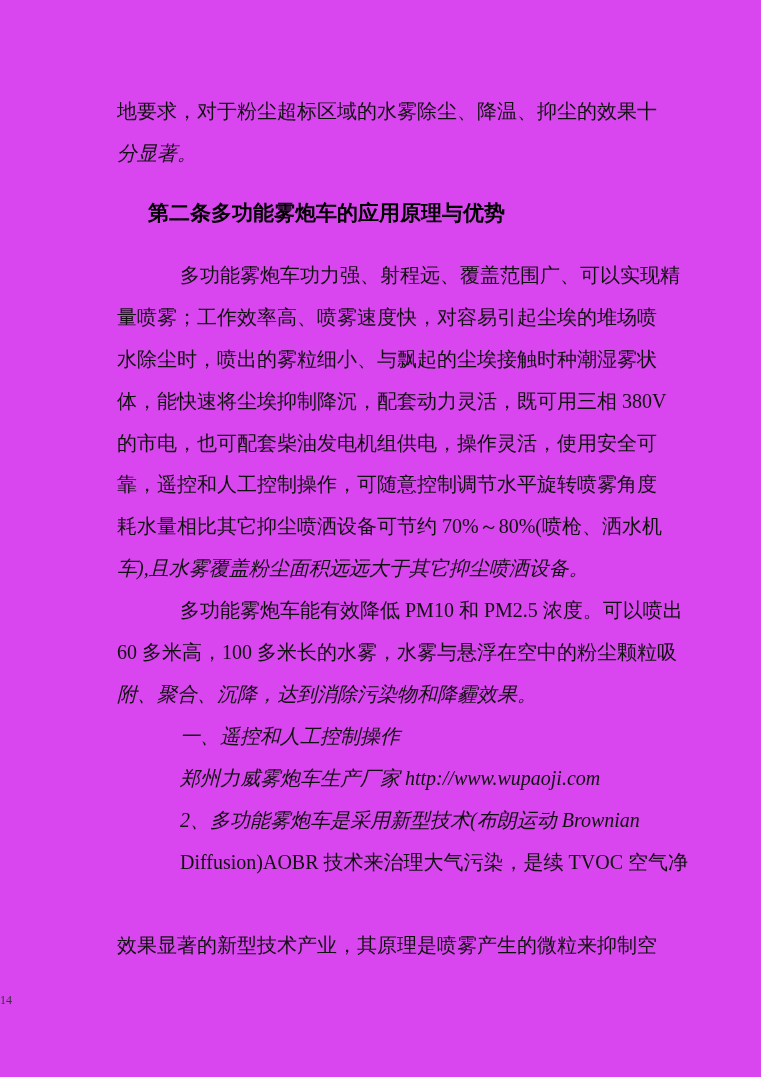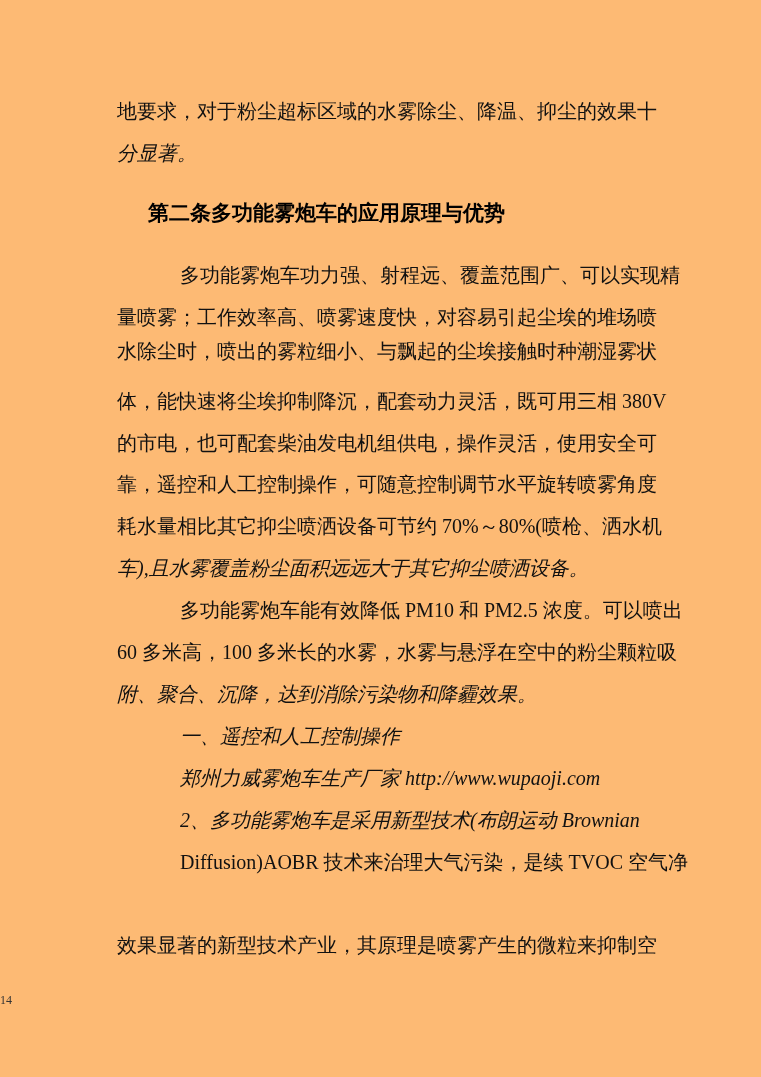--- a/index.html
+++ b/index.html
@@ -14,21 +14,21 @@
       overflow: hidden;
       font-family: "Liberation Serif", "DejaVu Serif", serif;
       color: #000000;
     }
     .page {
       position: absolute;
       left: 0;
       top: 0;
       width: 761px;
       height: 1077px;
-      background: #fdba74;
+      background: #d946ef;
     }
     .line {
       position: absolute;
       left: 117px;
       width: 506px;
       height: 26px;
       font-size: 20px;
       line-height: 26px;
       white-space: nowrap;
       text-align: justify;
@@ -69,21 +69,21 @@
 
 <div class="page">
 
   <div class="line" style="top:98px">地要求，对于粉尘超标区域的水雾除尘、降温、抑尘的效果十</div>
   <div class="line last" style="top:140px">分显著。</div>
 
   <div class="heading" style="top:200px">第二条多功能雾炮车的应用原理与优势</div>
 
   <div class="line indent" style="top:262px">多功能雾炮车功力强、射程远、覆盖范围广、可以实现精</div>
   <div class="line" style="top:304px">量喷雾；工作效率高、喷雾速度快，对容易引起尘埃的堆场喷</div>
-  <div class="line" style="top:338px">水除尘时，喷出的雾粒细小、与飘起的尘埃接触时种潮湿雾状</div>
+  <div class="line" style="top:346px">水除尘时，喷出的雾粒细小、与飘起的尘埃接触时种潮湿雾状</div>
   <div class="line" style="top:388px">体，能快速将尘埃抑制降沉，配套动力灵活，既可用三相 380V</div>
   <div class="line" style="top:430px">的市电，也可配套柴油发电机组供电，操作灵活，使用安全可</div>
   <div class="line" style="top:471px">靠，遥控和人工控制操作，可随意控制调节水平旋转喷雾角度</div>
   <div class="line" style="top:513px">耗水量相比其它抑尘喷洒设备可节约 70%～80%(喷枪、洒水机</div>
   <div class="line last" style="top:555px">车),且水雾覆盖粉尘面积远远大于其它抑尘喷洒设备。</div>
 
   <div class="line indent" style="top:597px">多功能雾炮车能有效降低 PM10 和 PM2.5 浓度。可以喷出</div>
   <div class="line" style="top:639px">60 多米高，100 多米长的水雾，水雾与悬浮在空中的粉尘颗粒吸</div>
   <div class="line last" style="top:681px">附、聚合、沉降，达到消除污染物和降霾效果。</div>
 

